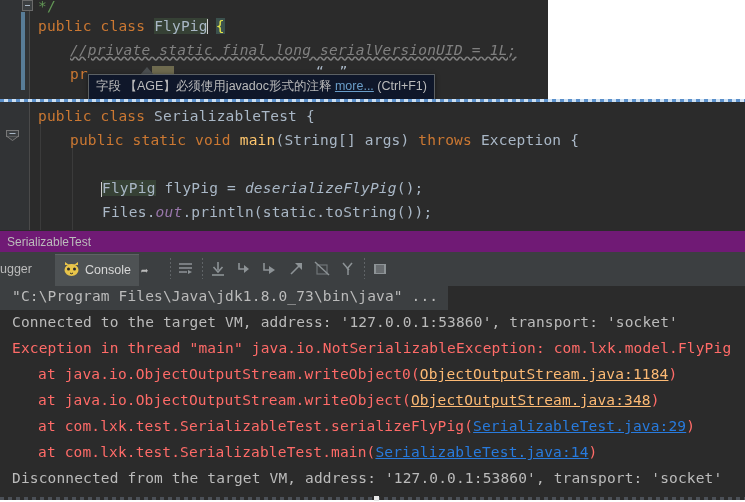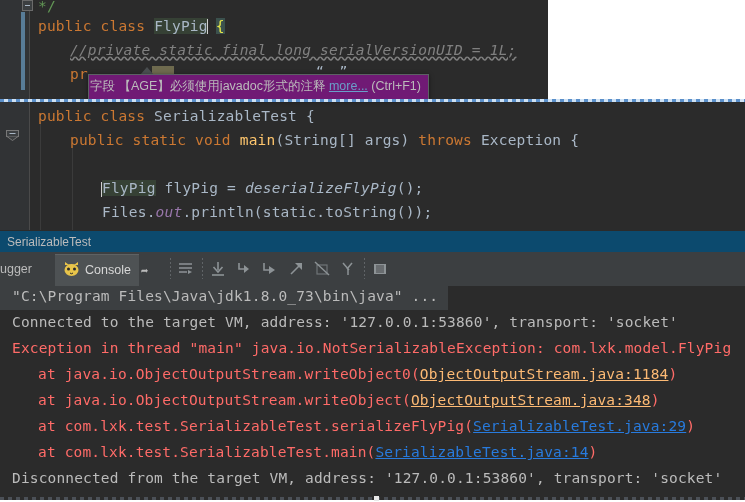--- a/index.html
+++ b/index.html
@@ -51,23 +51,23 @@
   .brace-hl{background:#3b514d;color:#e8e84a;}
   .caret{
     display:inline-block;width:1px;height:15px;background:#d0d0d0;
     vertical-align:-3px;margin:0 -1px;
   }
   .green-cmt{color:#629755;}
 
   
   .tooltip{
     position:absolute;left:88px;top:74px;
-    background:#701a75;border:1px solid #5c6164;
+    background:#0f172a;border:1px solid #5c6164;
     color:#bbbbbb;font-family:"Liberation Sans",sans-serif;
-    font-size:12.5px;padding:3px 7px 4px 1px;
+    font-size:12.5px;padding:3px 7px 4px 7px;
     white-space:nowrap;z-index:40;box-shadow:0 1px 4px rgba(0,0,0,.5);
   }
   .tooltip .more{color:#6a9ec9;text-decoration:underline;}
   .tooltip .hint{color:#bbbbbb;}
   .tt-arrow{
     position:absolute;left:140px;top:67px;width:0;height:0;
     border-left:7px solid transparent;border-right:7px solid transparent;
     border-bottom:8px solid #4a4e50;z-index:39;
   }
   .mini-mark{
@@ -113,21 +113,21 @@
   .m-line{
     position:absolute;left:0;white-space:pre;font-size:14.5px;letter-spacing:.2px;
   }
   .indent-guide{
     position:absolute;width:1px;background:#3b3b3b;
   }
 
   
   .breadcrumb{
     position:absolute;left:0;top:230px;width:745px;height:22px;
-    background:#0c4a6e;border-top:1px solid #2b2b2b;
+    background:#701a75;border-top:1px solid #2b2b2b;
   }
   .breadcrumb-label{
     position:absolute;left:7px;top:4px;
     font-family:"Liberation Sans",sans-serif;font-size:12px;color:#bbbbbb;
   }
 
   
   .debug-bar{
     position:absolute;left:0;top:252px;width:745px;height:34px;
     background:#3c3f41;

